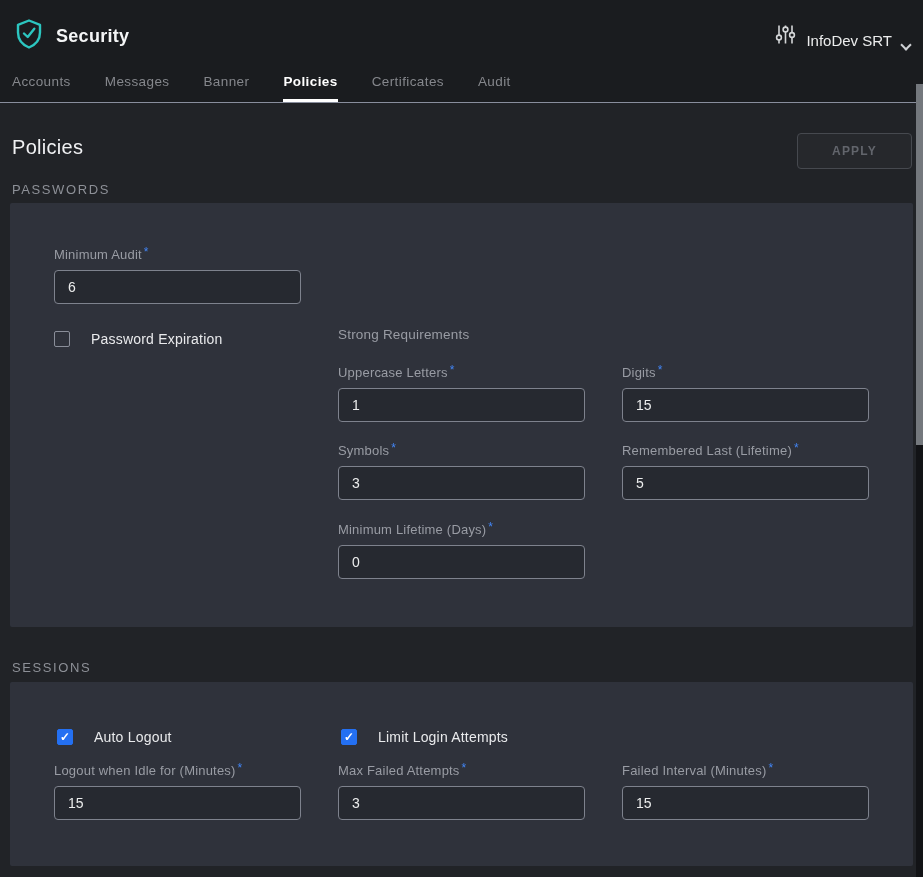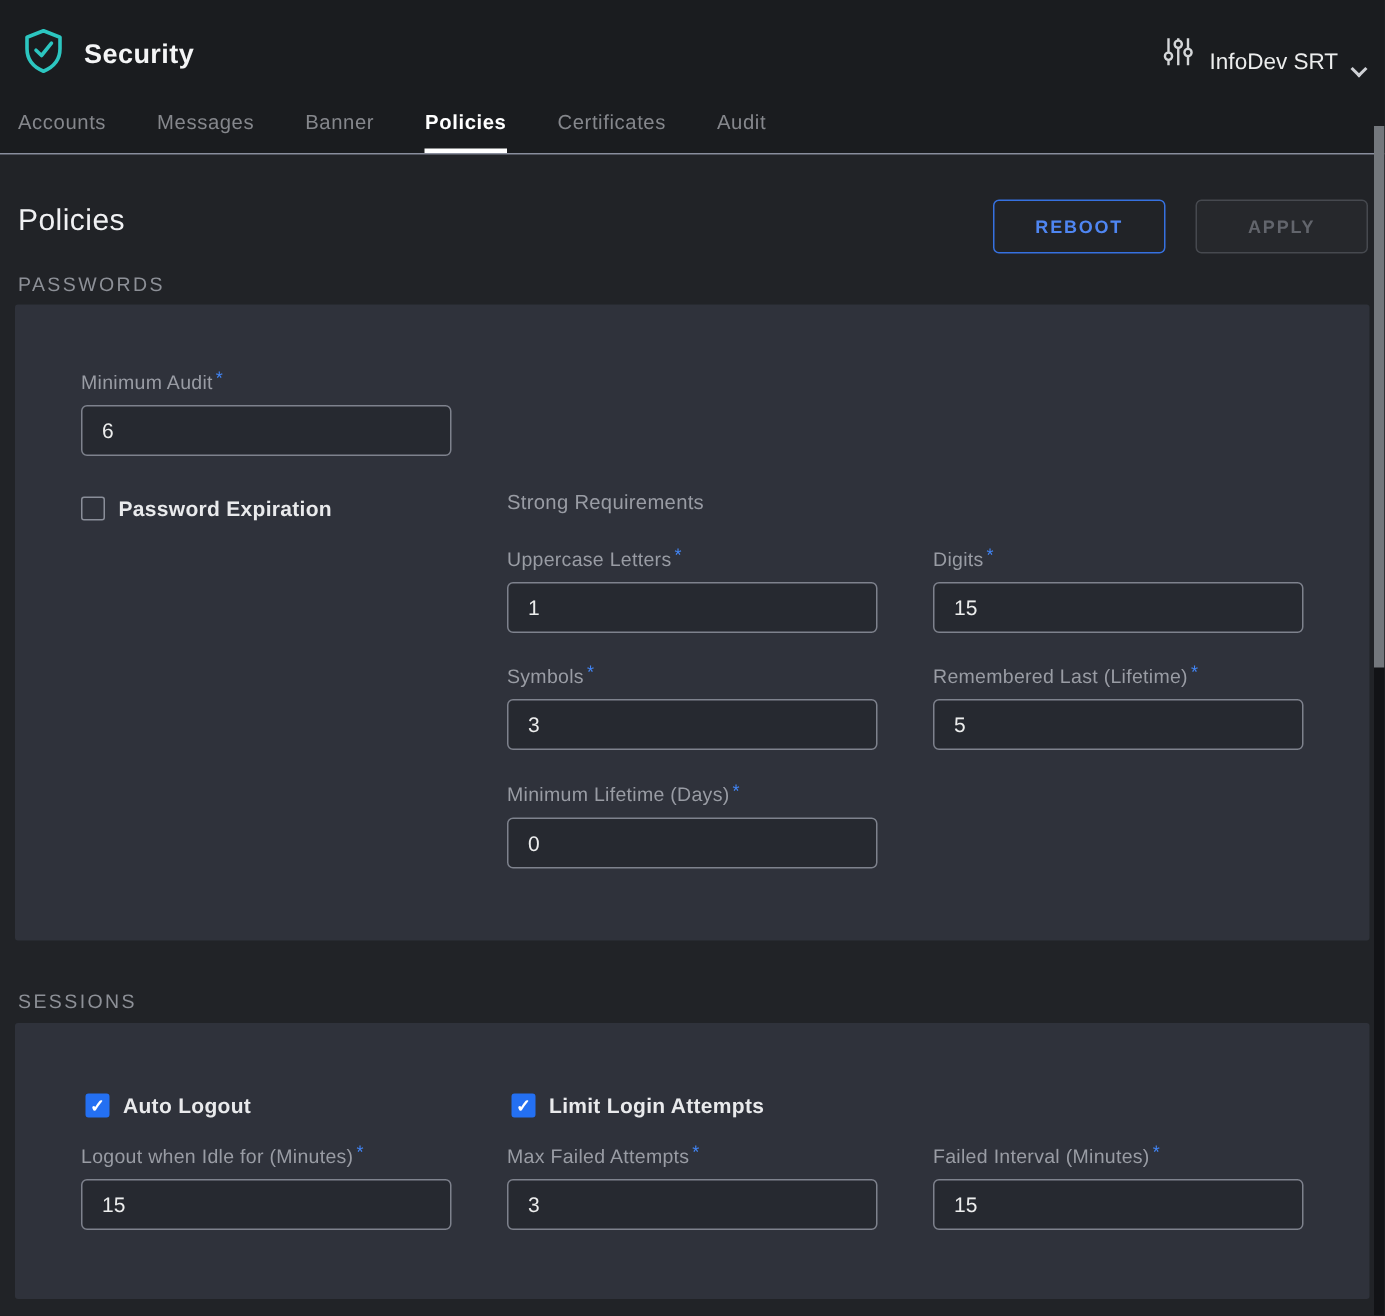--- a/index.html
+++ b/index.html
@@ -61,21 +61,21 @@
   .req { color:#4285f4; font-size:12px; margin-left:2px; position:relative; top:-3px; }
   .tinput, .select {
     width:247px; height:34px; background:#262930;
     border:1px solid #7e828d; border-radius:4px;
     color:#eceded; font-size:14px; padding:0 13px;
     font-family:"Liberation Sans",sans-serif;
   }
   .select { display:flex; align-items:center; justify-content:space-between; cursor:pointer; }
   .select .chev { border-color:#cfd1d5; margin-top:-3px; }
   .plain-label { position:absolute; font-size:13.5px; color:#999ca4; letter-spacing:0.2px; }
-  .checkrow { position:absolute; display:flex; gap:9px;font-weight:bold; }
+  .checkrow { position:absolute; display:flex; gap:21px; }
   .checkbox {
     width:16px; height:16px; border:1px solid #8a8e99; border-radius:2px;
     display:flex; align-items:center; justify-content:center; cursor:pointer;
     background:transparent; flex:0 0 16px;
   }
   .checkbox.checked { background:#2470f2; border-color:#2470f2; }
   .checkbox.checked::after { content:"✓"; color:#fff; font-size:12px; font-weight:bold; line-height:1; }
   .checklabel { font-size:14px; color:#e9eaec; letter-spacing:0.2px; }
   
   .sb-track { position:absolute; right:0; top:103px; width:7px; height:774px; background:#121316; }
@@ -116,21 +116,20 @@
     <div class="tab">Banner</div>
     <div class="tab active">Policies</div>
     <div class="tab">Certificates</div>
     <div class="tab">Audit</div>
   </nav>
 </header>
 
 <main class="content">
 
   <h1 class="page-title">Policies</h1>
-  <button class="btn reboot">REBOOT</button>
   <button class="btn apply">APPLY</button>
 
   <div class="section-label" style="top:78px;">PASSWORDS</div>
 
   <section class="panel" style="top:99px; height:424px;">
 
     <div class="group" style="left:44px; top:44px;">
       <div class="flabel"><span>Minimum Audit</span><span class="req">*</span></div>
       <input class="tinput" value="6" style="">
     </div>

